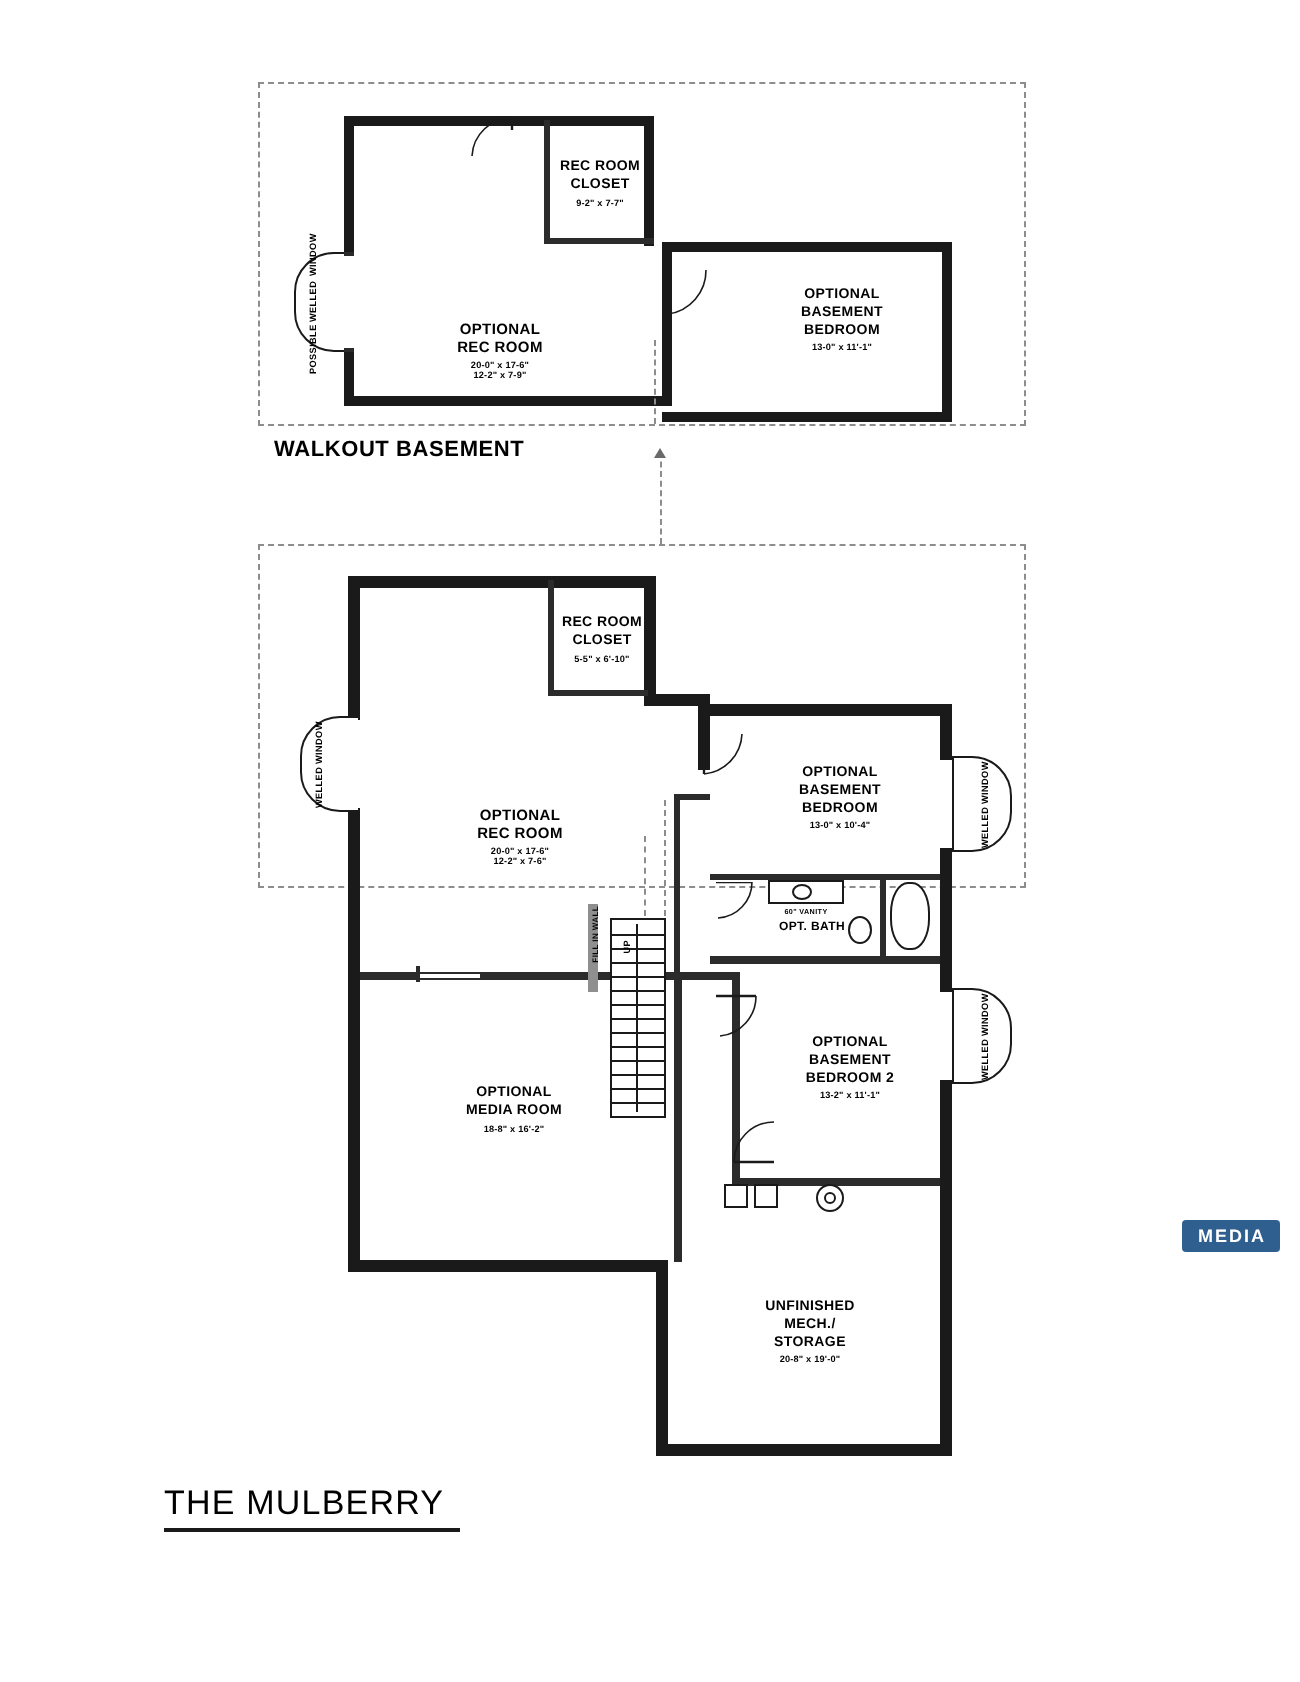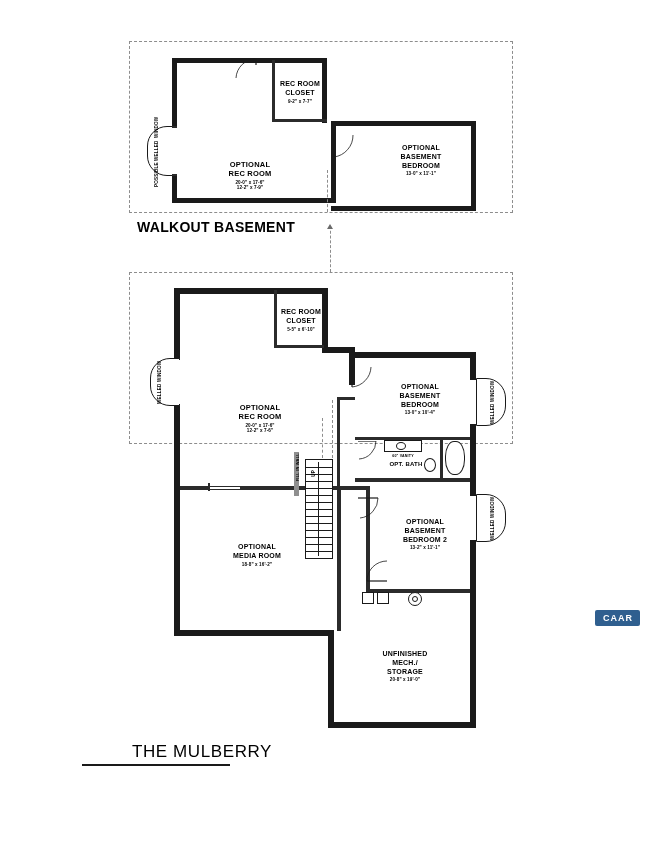--- a/index.html
+++ b/index.html
@@ -88,21 +88,20 @@
     background: #ffffff;
   }
   .stair .tread {
     position: absolute;
     left: 0; right: 0;
     height: 0;
     border-top: 1px solid #1a1a1a;
   }
   .titleblock {
     position: absolute;
-    text-align: center;
   }
   .title-main {
     font-size: 17px;
     letter-spacing: .6px;
     font-family: "Liberation Sans", sans-serif;
     font-weight: 400;
   }
   .title-sub {
     font-size: 10px;
     font-style: italic;
@@ -120,21 +119,21 @@
     background: #2f5f8f;
     color: #ffffff;
     font-size: 9px;
     font-weight: bold;
     letter-spacing: 1px;
     padding: 3px 7px 3px 8px;
     border-radius: 2px;
   }
   .walkout-label {
     position: absolute;
-    font-size: 14px;
+    font-size: 11px;
     font-weight: bold;
     letter-spacing: .3px;
   }
   .fixture {
     position: absolute;
     border: 1px solid #1a1a1a;
     background: #ffffff;
     box-sizing: border-box;
   }
   .fixture.round {
@@ -402,15 +401,15 @@
       <div class="dim" style="margin-top:1px;">20-8" x 19'-0"</div>
     </div>
 
   </div>
 
   <div class="titleblock" style="left:82px; top:742px; width:240px;">
     <div class="title-main">THE MULBERRY</div>
     <div class="title-rule" style="left:0; top:22px; width:148px;"></div>
   </div>
 
-  <div class="caar">CAAR</div>
+  <div class="caar">MEDIA</div>
 
 </div>
 
 </body></html>

